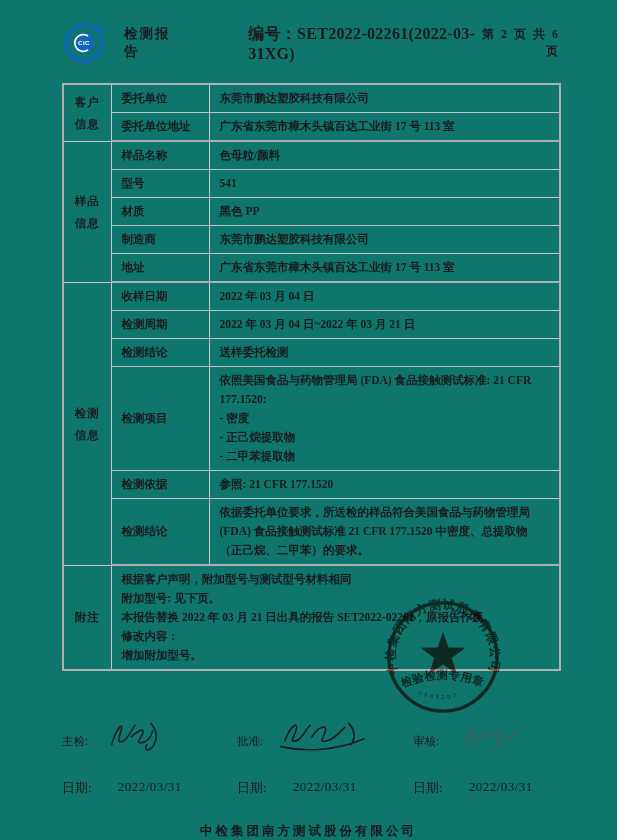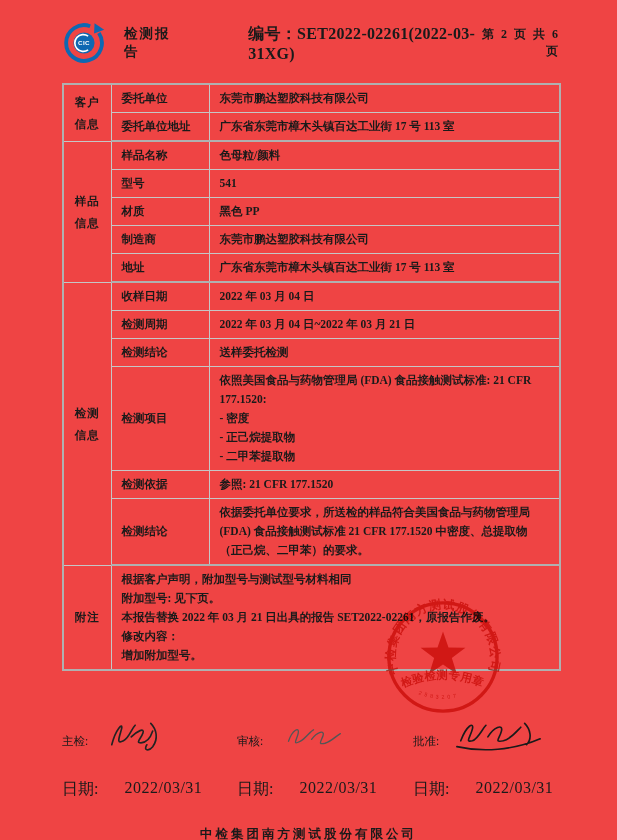--- a/index.html
+++ b/index.html
@@ -1,19 +1,19 @@
 <!DOCTYPE html>
 <html><head>
 <meta charset="utf-8">
 <style>
   * { margin:0; padding:0; box-sizing:border-box; }
   html,body { background:#ffffff; }
   .page {
     position:relative; width:617px; height:840px; margin:0 auto;
-    background:#ef4444; overflow:hidden; color:#1a1a1a;
+    background:#0f766e; overflow:hidden; color:#1a1a1a;
     font-family:"Liberation Serif","DejaVu Serif",serif;
   }
   
   .header {
     display:flex; align-items:center;
     margin:20px 57px 0 62px; height:46px;
   }
   .logo { width:44px; height:44px; flex:0 0 auto; }
   .title { font-size:13.5px; font-weight:bold; margin-left:18px; letter-spacing:2px; }
   .report-no { font-size:16px; font-weight:bold; margin-left:72px; letter-spacing:.3px; }
@@ -34,21 +34,21 @@
   td.sec div { line-height:22px; }
   col.c-sec { width:48px; } col.c-lbl { width:98px; } col.c-val { width:351px; }
   .cellline { line-height:19px; }
   
   .sign-area { position:relative; margin:42px 57px 0 62px; }
   .sig-grid { display:grid; grid-template-columns:175px 176px 1fr; }
   .sig-col { display:flex; align-items:flex-end; font-size:11.5px; }
   .sig-col .lbl { line-height:16px; padding-bottom:6px; white-space:nowrap; }
   .sig-col svg { margin-left:14px; }
   .dates { margin-top:24px; }
-  .date-col { display:flex; font-size:16px; }
+  .date-col { display:flex; font-size:13px; }
   .date-col .val { margin-left:26px; letter-spacing:.5px; }
   .approver-sig { position:relative; z-index:3; }
   
   .stamp {
     position:absolute; left:384px; top:598px; width:118px; height:118px;
     z-index:2; mix-blend-mode:multiply; opacity:.92; pointer-events:none;
   }
   
   .footer { margin-top:26px; text-align:center; }
   .footer-company { font-size:12.5px; font-weight:bold; letter-spacing:3px; }
@@ -166,29 +166,29 @@
 
   <div class="sign-area">
     <div class="sig-grid">
       <div class="sig-col">
         <span class="lbl">主检:</span>
         <svg width="78" height="40" viewBox="0 0 80 40">
           <path d="M10,30 C14,14 22,6 20,14 C18,22 14,30 22,26 C28,23 30,14 34,10 M30,22 C36,16 44,12 42,18 C40,24 34,28 40,28 C46,28 50,22 52,16 M50,8 C56,14 58,24 52,32 C48,37 42,36 46,30" fill="none" stroke="#222222" stroke-width="1.7" stroke-linecap="round"></path>
         </svg>
       </div>
       <div class="sig-col">
+        <span class="lbl">批准:</span>
+        <svg class="approver-sig" width="92" height="42" viewBox="0 0 95 42">
+          <path d="M8,28 C14,12 22,8 20,16 C18,24 12,30 20,28 C26,26 30,16 34,12 M36,24 C42,14 52,10 50,18 C48,26 42,30 52,28 C60,26 66,18 70,14 M74,10 C80,16 82,26 76,32 M4,34 C30,40 62,38 90,26" fill="none" stroke="#1a1a1a" stroke-width="1.7" stroke-linecap="round"></path>
+        </svg>
+      </div>
+      <div class="sig-col">
         <span class="lbl">审核:</span>
         <svg width="72" height="36" viewBox="0 0 75 35">
           <path d="M12,22 C16,10 24,6 22,14 C20,22 16,26 24,22 C30,19 34,12 38,10 M36,20 C42,12 50,10 48,16 C46,22 42,26 50,24 C57,22 62,16 66,14" fill="none" stroke="#555555" stroke-width="1.4" stroke-linecap="round"></path>
-        </svg>
-      </div>
-      <div class="sig-col">
-        <span class="lbl">批准:</span>
-        <svg class="approver-sig" width="92" height="42" viewBox="0 0 95 42">
-          <path d="M8,28 C14,12 22,8 20,16 C18,24 12,30 20,28 C26,26 30,16 34,12 M36,24 C42,14 52,10 50,18 C48,26 42,30 52,28 C60,26 66,18 70,14 M74,10 C80,16 82,26 76,32 M4,34 C30,40 62,38 90,26" fill="none" stroke="#1a1a1a" stroke-width="1.7" stroke-linecap="round"></path>
         </svg>
       </div>
     </div>
     <div class="sig-grid dates">
       <div class="date-col">
         <span>日期:</span>
         <span class="val">2022/03/31</span>
       </div>
       <div class="date-col">
         <span>日期:</span>

